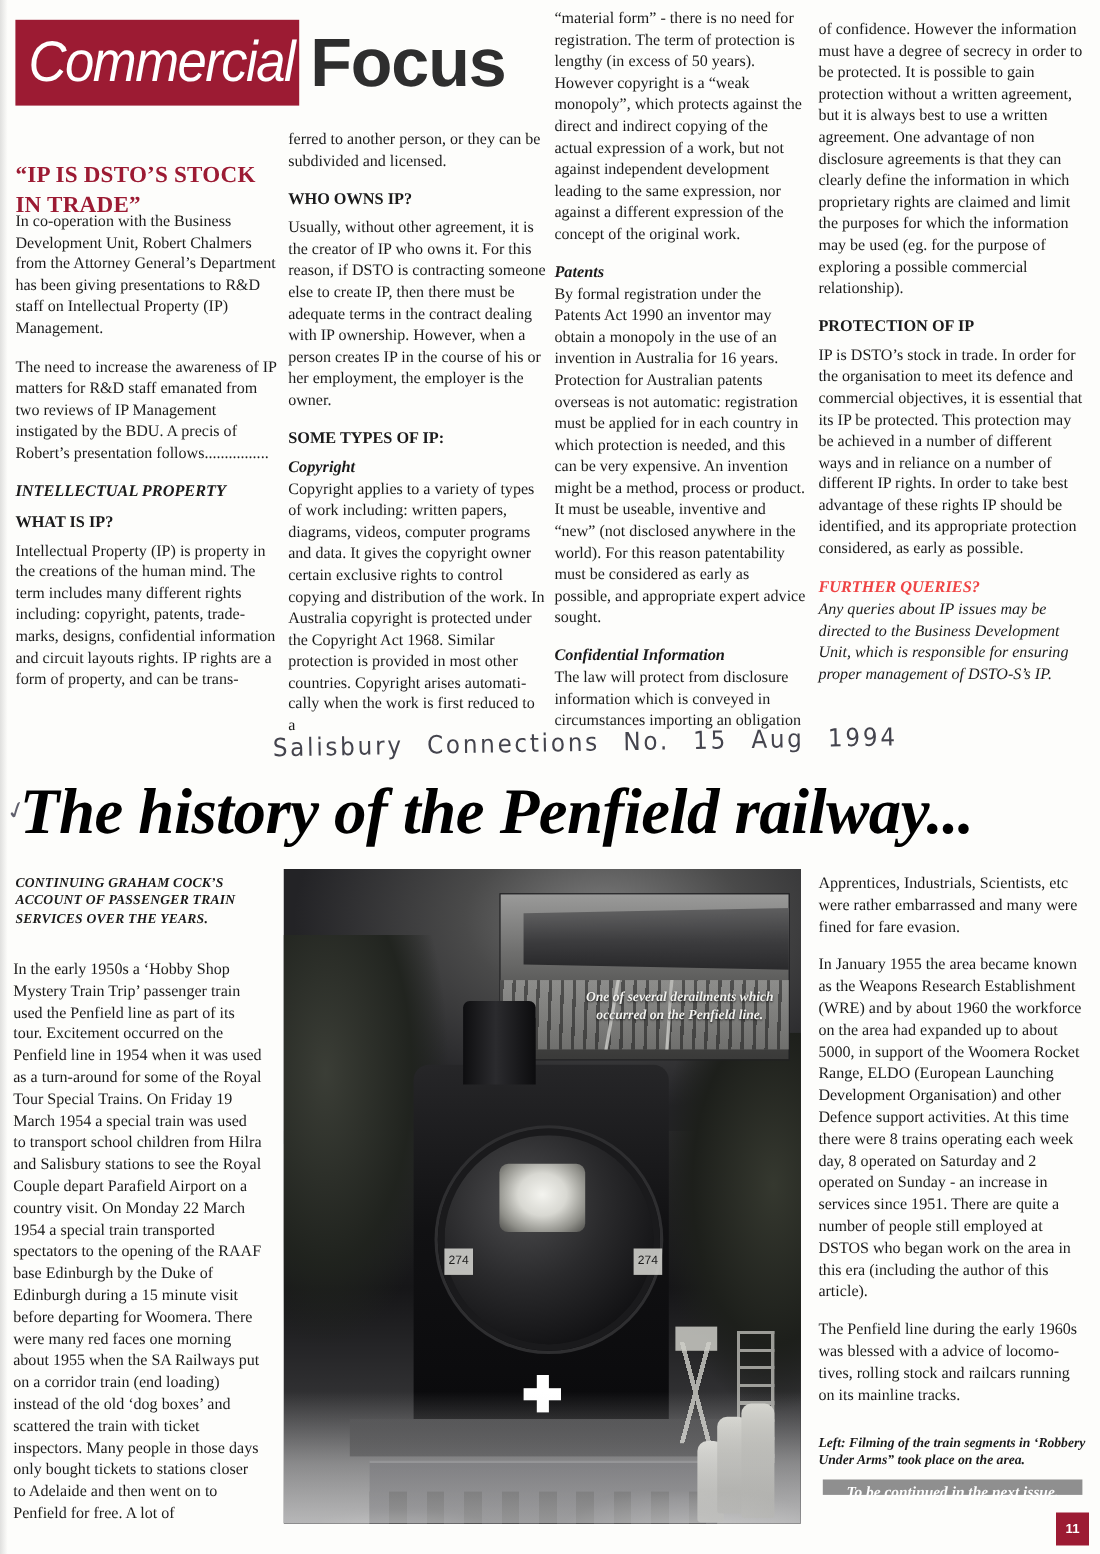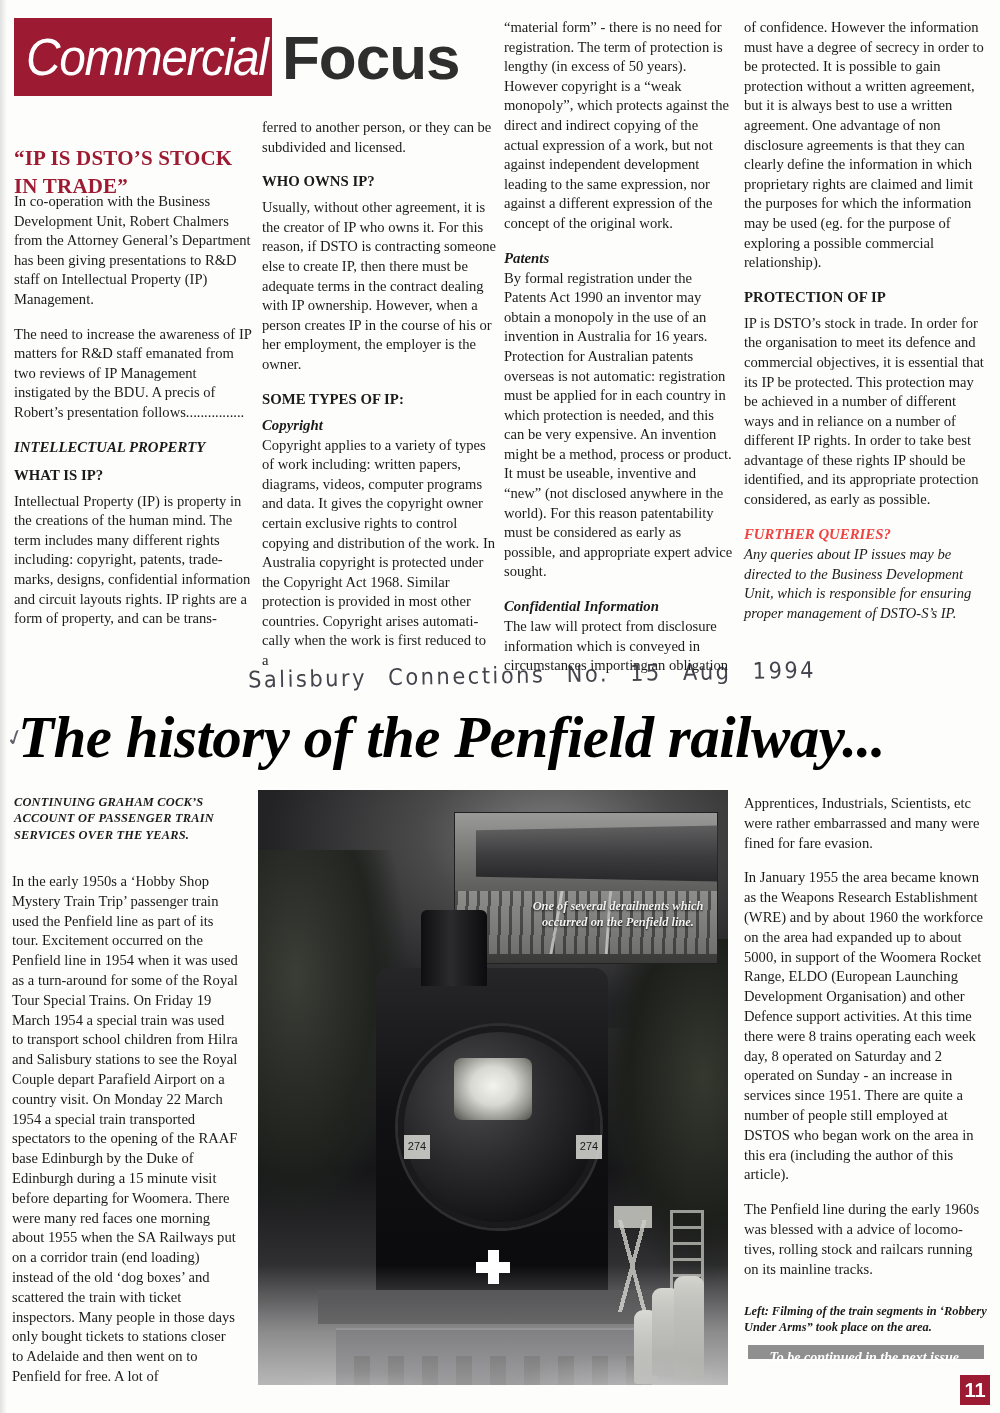--- a/index.html
+++ b/index.html
@@ -107,21 +107,21 @@
     font-style: italic;
     font-size: 14.8px;
     margin: 0 0 1px 0;
   }
   .italic-body {
     font-style: italic;
   }
 
   #ip-col1 { left: 14px;  top: 192px; width: 239px; }
   #ip-col2 { left: 262px; top: 118px; width: 234px; }
-  #ip-col3 { left: 504px; top: 18px;  width: 229px; }
+  #ip-col3 { left: 504px; top: 8px;  width: 229px; }
   #ip-col4 { left: 744px; top: 18px;  width: 243px; }
 
   
   .handwriting {
     position: absolute;
     left: 248px; top: 668px;
     font-family: "DejaVu Sans", sans-serif;
     font-size: 21px;
     color: #2b2b36;
     letter-spacing: 2.5px;
@@ -206,21 +206,21 @@
     text-align: center;
   }
   .page-number {
     position: absolute;
     right: 10px; bottom: 8px;
     width: 30px; height: 30px;
     background: #9c1b33;
     color: #ffffff;
     font-family: "Liberation Sans", sans-serif;
     font-weight: 700;
-    font-size: 20px;
+    font-size: 12px;
     line-height: 30px;
     text-align: center;
   }
 
   
   .photo-frame {
     position: absolute;
     left: 258px; top: 790px;
     width: 470px; height: 595px;
     background: #0d0d0f;

